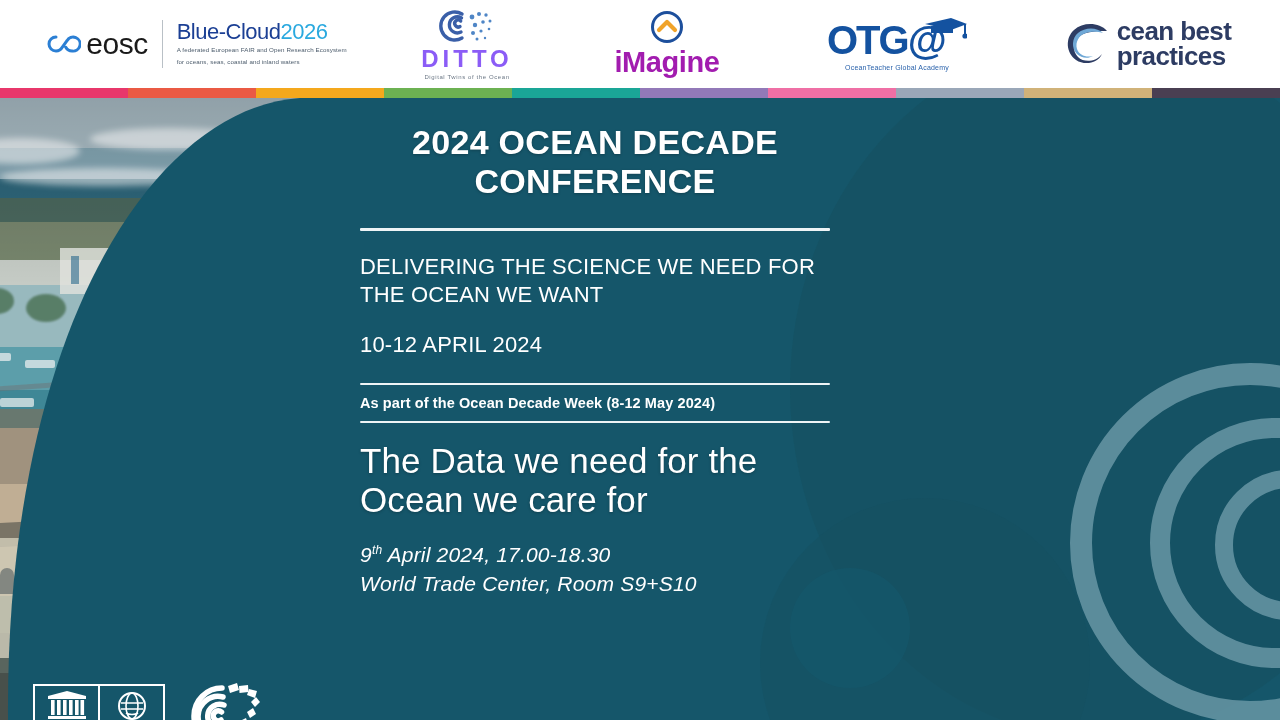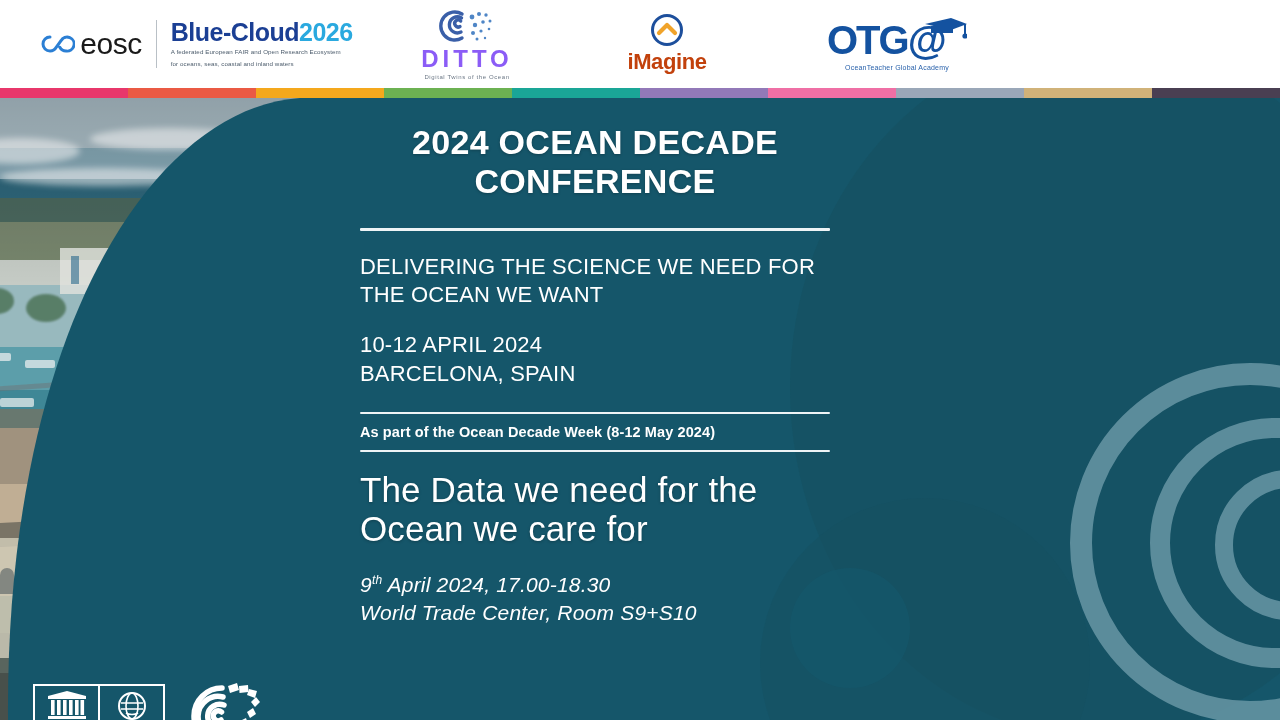--- a/index.html
+++ b/index.html
@@ -18,33 +18,33 @@
     display:flex; align-items:center;
   }
   .logo-cell { height:88px; display:flex; align-items:center; justify-content:center; position:relative; }
 
   
   .eosc-cell { width:372px; padding-left:22px; gap:14px; }
   .eosc-mark { display:flex; align-items:center; gap:5px; }
   .eosc-word { font-size:30px; letter-spacing:-0.5px; color:#1a1a1a; font-weight:400; }
   .vbar { width:1px; height:48px; background:#b9c0c6; }
   .bc-block { line-height:1; }
-  .bc-title { font-size:25px; font-weight:700; letter-spacing:-0.5px; }
+  .bc-title { font-size:22px; font-weight:400; letter-spacing:-0.5px; }
   .bc-blue { color:#1b3f94; }
   .bc-cyan { color:#2aa9df; }
   .bc-sub { font-size:6.2px; color:#4b5b6b; line-height:1.45; margin-top:3px; letter-spacing:0.1px; }
 
   
   .ditto-cell { width:190px; flex-direction:column; gap:1px; }
   .ditto-word { font-size:24px; font-weight:700; letter-spacing:4px; color:#8b5cf6; }
   .ditto-sub { font-size:6px; color:#6b7785; letter-spacing:0.6px; }
 
   
   .imagine-cell { width:210px; flex-direction:column; gap:2px; }
-  .imagine-word { font-size:22px; font-weight:600; color:#c2410c; letter-spacing:-0.4px; }
+  .imagine-word { font-size:29px; font-weight:600; color:#a21caf; letter-spacing:-0.4px; }
 
   
   .otg-cell { width:250px; flex-direction:column; gap:2px; }
   .otg-word { font-size:36px; font-weight:700; color:#737373; letter-spacing:-1px; display:flex; align-items:flex-start; }
   .otg-sub { font-size:7px; color:#2a62ab; letter-spacing:0.2px; }
 
   
   .obp-cell { width:250px; gap:6px; }
   .obp-words { line-height:0.95; color:#2d3c63; font-weight:700; font-size:26px; letter-spacing:-0.6px; }
 
@@ -180,20 +180,30 @@
           <polygon points="98,6 124,0 140,6 124,12"></polygon>
           <rect x="104" y="8" width="22" height="7"></rect>
           <rect x="137" y="6" width="2" height="11"></rect>
           <circle cx="138" cy="18" r="2.6"></circle>
         </g>
       </svg>
     </div>
     <div class="otg-sub">OceanTeacher Global Academy</div>
   </div>
 
+  <div class="logo-cell obp-cell">
+    <svg width="48" height="46" viewBox="0 0 48 46">
+      <path d="M44 10C36 1 20 1 11 9 2 17 3 32 13 39c9 6 22 3 26-6-6 8-18 9-24 3-6-6-5-16 2-21 7-5 19-5 27-5z" fill="#2d3c63"></path>
+      <path d="M40 12c-6-6-18-6-25 0-6 5-7 15-1 21 4 4 11 5 16 2-7 2-14-1-16-7-2-7 2-14 9-16 6-2 13-1 17 0z" fill="#6fa8d6"></path>
+    </svg>
+    <div class="obp-words">
+      <div>cean best</div>
+      <div>practices</div>
+    </div>
+  </div>
 </div>
 
 <div id="stripe">
     <i style="background: rgb(232, 55, 107);"></i>
     <i style="background: rgb(234, 90, 68);"></i>
     <i style="background: rgb(244, 168, 29);"></i>
     <i style="background: rgb(108, 177, 82);"></i>
     <i style="background: rgb(26, 166, 151);"></i>
     <i style="background: rgb(146, 121, 184);"></i>
     <i style="background: rgb(239, 111, 165);"></i>
@@ -254,21 +264,20 @@
       <path d="M300,0 L300,622 L300,622 Z" fill="#15566a"></path>
     </svg>
   </div>
 
   <div id="content">
     <div id="main-title">2024 OCEAN DECADE CONFERENCE</div>
     <div class="rule"></div>
     <div id="tagline">DELIVERING THE SCIENCE WE NEED FOR THE OCEAN WE WANT</div>
     <div id="when-where">
       <div>10-12 APRIL 2024</div>
-      <div>BARCELONA, SPAIN</div>
     </div>
     <div class="rule thin" style="margin:24px 0 8px 0;"></div>
     <div id="week-note">As part of the Ocean Decade Week (8-12 May 2024)</div>
     <div class="rule thin" style="margin:6px 0 0 0;"></div>
     <div id="session-title">The Data we need for the Ocean we care for</div>
     <div id="session-meta">
       <div><span>9</span><sup>th</sup><span> April 2024, 17.00-18.30</span></div>
       <div>World Trade Center, Room S9+S10</div>
     </div>
   </div>

